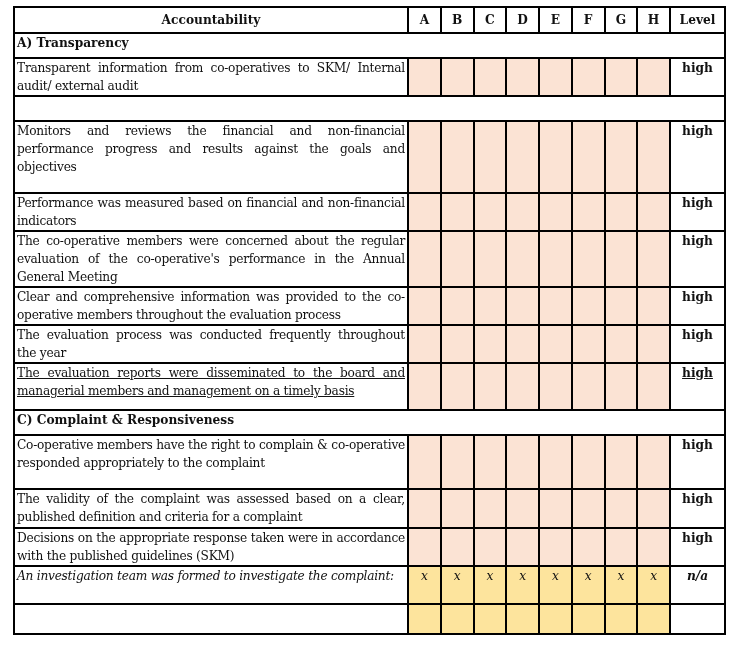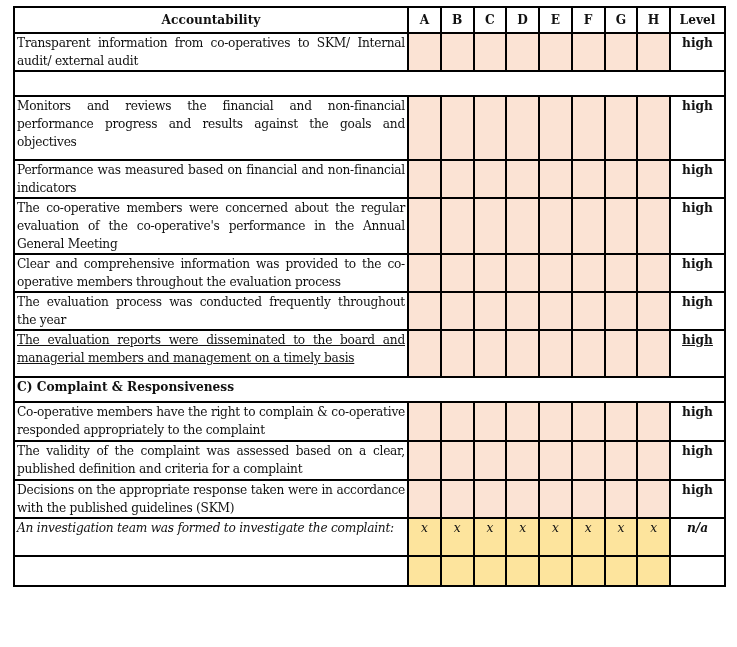--- a/index.html
+++ b/index.html
@@ -58,36 +58,39 @@
       <th>C</th>
       <th>D</th>
       <th>E</th>
       <th>F</th>
       <th>G</th>
       <th>H</th>
       <th>Level</th>
     </tr>
   </thead>
   <tbody id="tbody">
+      <tr class="r-section">
+        <td colspan="10" class="section">A) Transparency</td>
+      </tr>
       <tr style="height: 38px; padding-left: 37px;">
         <td class="desc">Transparent information from co-operatives to SKM/ Internal audit/ external audit</td>
         <td class="cell-pink"></td>
         <td class="cell-pink"></td>
         <td class="cell-pink"></td>
         <td class="cell-pink"></td>
         <td class="cell-pink"></td>
         <td class="cell-pink"></td>
         <td class="cell-pink"></td>
         <td class="cell-pink"></td>
         <td class="level">high</td>
       </tr>
       <tr class="r-blank">
         <td colspan="10" class="section"></td>
       </tr>
-      <tr style="height: 64px;">
+      <tr style="height: 72px;">
         <td class="desc">Monitors and reviews the financial and non-financial performance progress and results against the goals and objectives</td>
         <td class="cell-pink"></td>
         <td class="cell-pink"></td>
         <td class="cell-pink"></td>
         <td class="cell-pink"></td>
         <td class="cell-pink"></td>
         <td class="cell-pink"></td>
         <td class="cell-pink"></td>
         <td class="cell-pink"></td>
         <td class="level">high</td>
@@ -148,21 +151,21 @@
         <td class="cell-pink"></td>
         <td class="cell-pink"></td>
         <td class="cell-pink"></td>
         <td class="cell-pink"></td>
         <td class="cell-pink"></td>
         <td class="level">high</td>
       </tr>
       <tr class="r-section">
         <td colspan="10" class="section">C) Complaint &amp; Responsiveness</td>
       </tr>
-      <tr style="height: 39px;">
+      <tr style="height: 54px;">
         <td class="desc">Co-operative members have the right to complain &amp; co-operative responded appropriately to the complaint</td>
         <td class="cell-pink"></td>
         <td class="cell-pink"></td>
         <td class="cell-pink"></td>
         <td class="cell-pink"></td>
         <td class="cell-pink"></td>
         <td class="cell-pink"></td>
         <td class="cell-pink"></td>
         <td class="cell-pink"></td>
         <td class="level">high</td>

